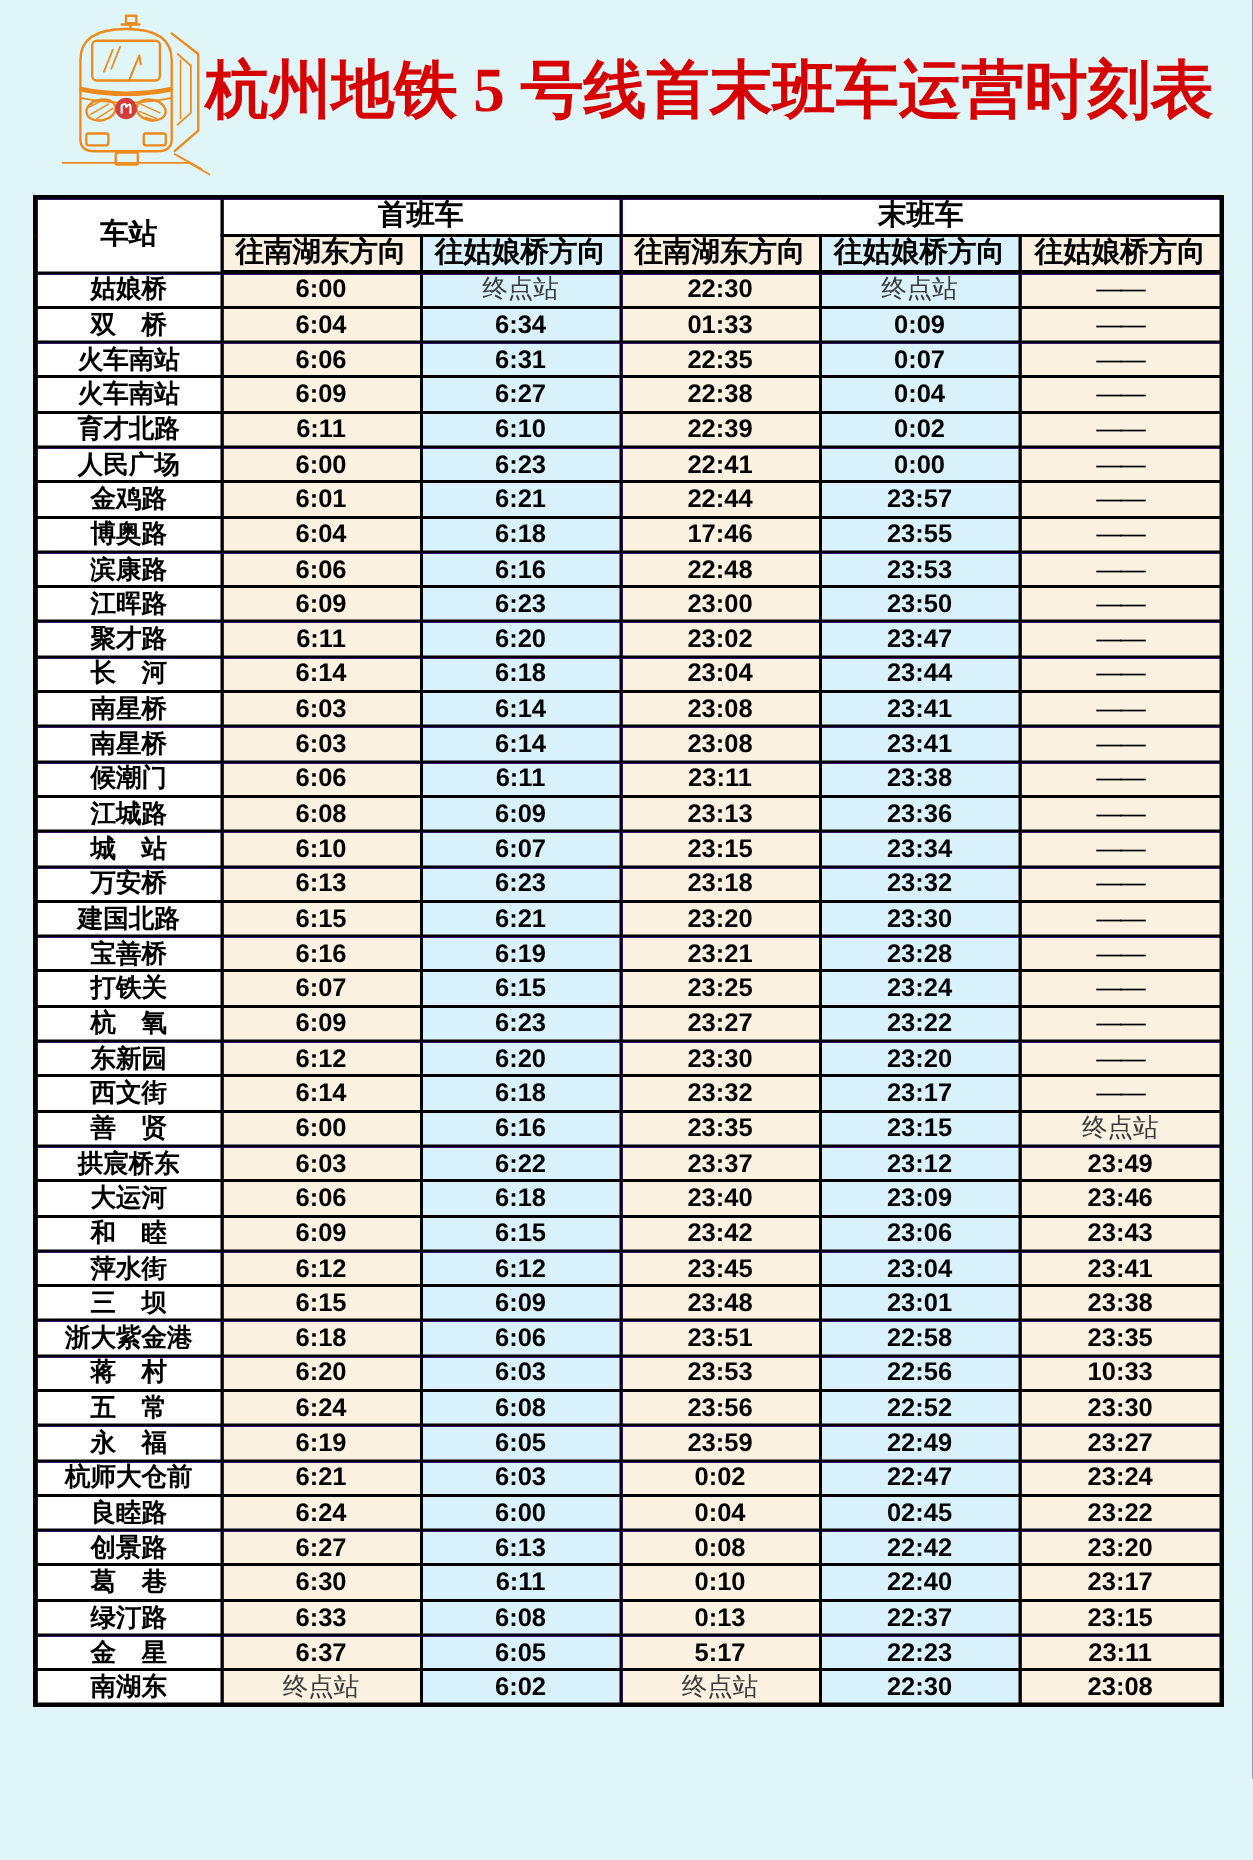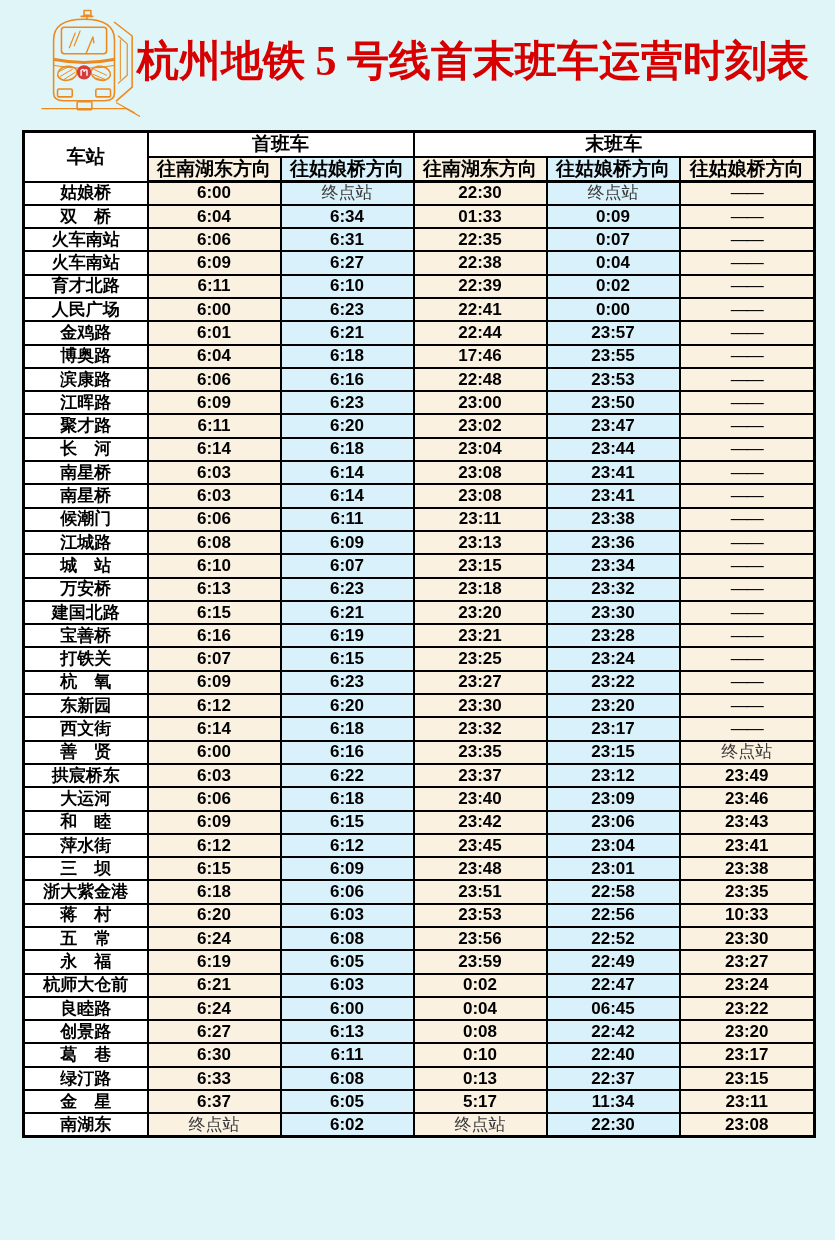--- a/index.html
+++ b/index.html
@@ -399,21 +399,21 @@
         <td class="blue">6:03</td>
         <td class="cream">0:02</td>
         <td class="blue">22:47</td>
         <td class="cream">23:24</td>
       </tr>
       <tr>
         <td class="station">良睦路</td>
         <td class="cream">6:24</td>
         <td class="blue">6:00</td>
         <td class="cream">0:04</td>
-        <td class="blue">06:45</td>
+        <td class="blue">02:45</td>
         <td class="cream">23:22</td>
       </tr>
       <tr>
         <td class="station">创景路</td>
         <td class="cream">6:27</td>
         <td class="blue">6:13</td>
         <td class="cream">0:08</td>
         <td class="blue">22:42</td>
         <td class="cream">23:20</td>
       </tr>
@@ -431,21 +431,21 @@
         <td class="blue">6:08</td>
         <td class="cream">0:13</td>
         <td class="blue">22:37</td>
         <td class="cream">23:15</td>
       </tr>
       <tr>
         <td class="station">金　星</td>
         <td class="cream">6:37</td>
         <td class="blue">6:05</td>
         <td class="cream">5:17</td>
-        <td class="blue">11:34</td>
+        <td class="blue">22:23</td>
         <td class="cream">23:11</td>
       </tr>
       <tr>
         <td class="station">南湖东</td>
         <td class="cream terminus">终点站</td>
         <td class="blue">6:02</td>
         <td class="cream terminus">终点站</td>
         <td class="blue">22:30</td>
         <td class="cream">23:08</td>
       </tr>

